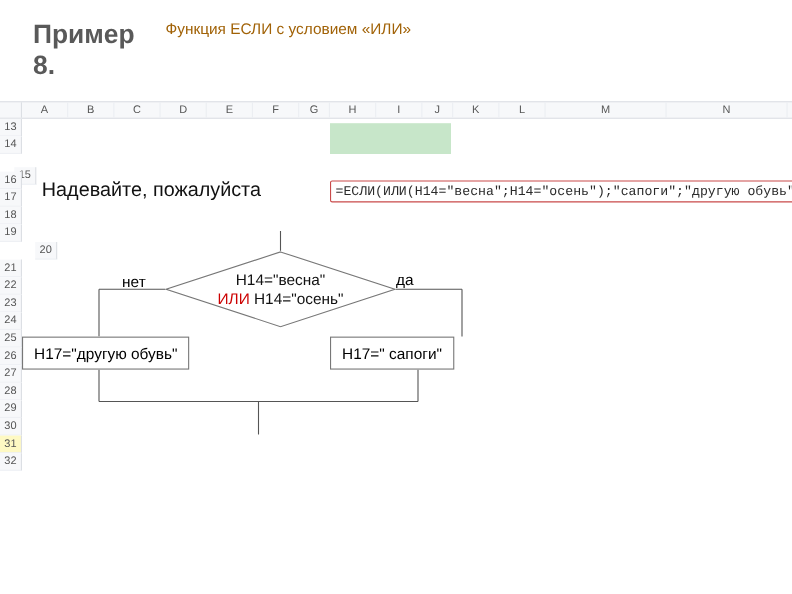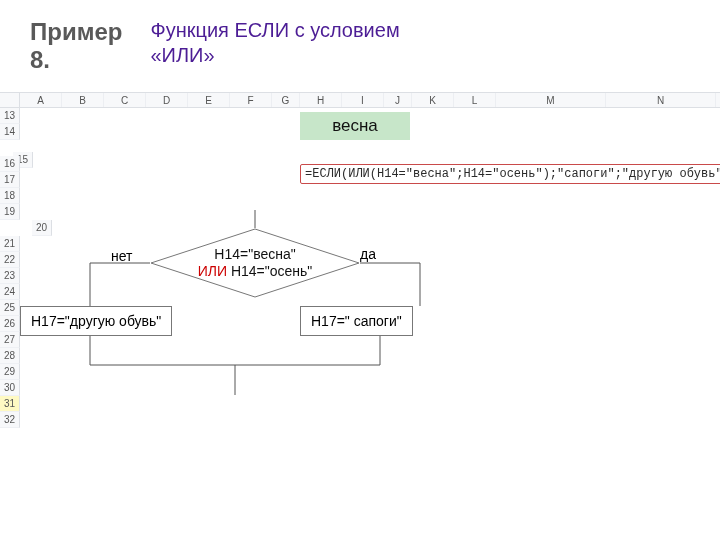--- a/index.html
+++ b/index.html
@@ -21,22 +21,22 @@
   .example-no {
     font-size: 24px;
     font-weight: 700;
     color: #595959;
     line-height: 1.15;
     display: inline-block;
     vertical-align: top;
     width: 110px;
   }
   .subtitle {
-    font-size: 20px;
-    color: #4c1d95;
+    font-size: 14px;
+    color: #a16207;
     display: inline-block;
     vertical-align: top;
     margin-left: 6px;
     line-height: 1.25;
     width: 260px;
   }
 
   
   .sheet {
     position: absolute;
@@ -184,22 +184,22 @@
       <div class="ch" style="width: 110px;">M</div>
       <div class="ch" style="width: 110px;">N</div>
       <div class="ch" style="width: 40px;">O</div>
     </div>
 
   <div class="gridlines"></div>
 
   <div class="answer-fill" style="left:300px; top:20px; width:110px; height:28px;"></div>
 
 
-  <div class="answer" style="left:300px; top:24px; width:110px;">весна</div>
-
+
+  <div class="celltext" style="left:38px; top:70px;">Надевайте, пожалуйста</div>
 
   <div class="formula-box" style="left:300px; top:72px;">=ЕСЛИ(ИЛИ(H14="весна";H14="осень");"сапоги";"другую обувь")</div>
 <div class="rownum" style="top: 16px;">13</div>
     <div class="rownum" style="top: 32px;">14</div>
     <div class="rownum" style="top: 60px; margin-left: 13px;">15</div>
     <div class="rownum" style="top: 64px;">16</div>
     <div class="rownum" style="top: 80px;">17</div>
     <div class="rownum" style="top: 96px;">18</div>
     <div class="rownum" style="top: 112px; text-align: center;">19</div>
     <div class="rownum" style="top: 128px; margin-left: 32px;">20</div>

